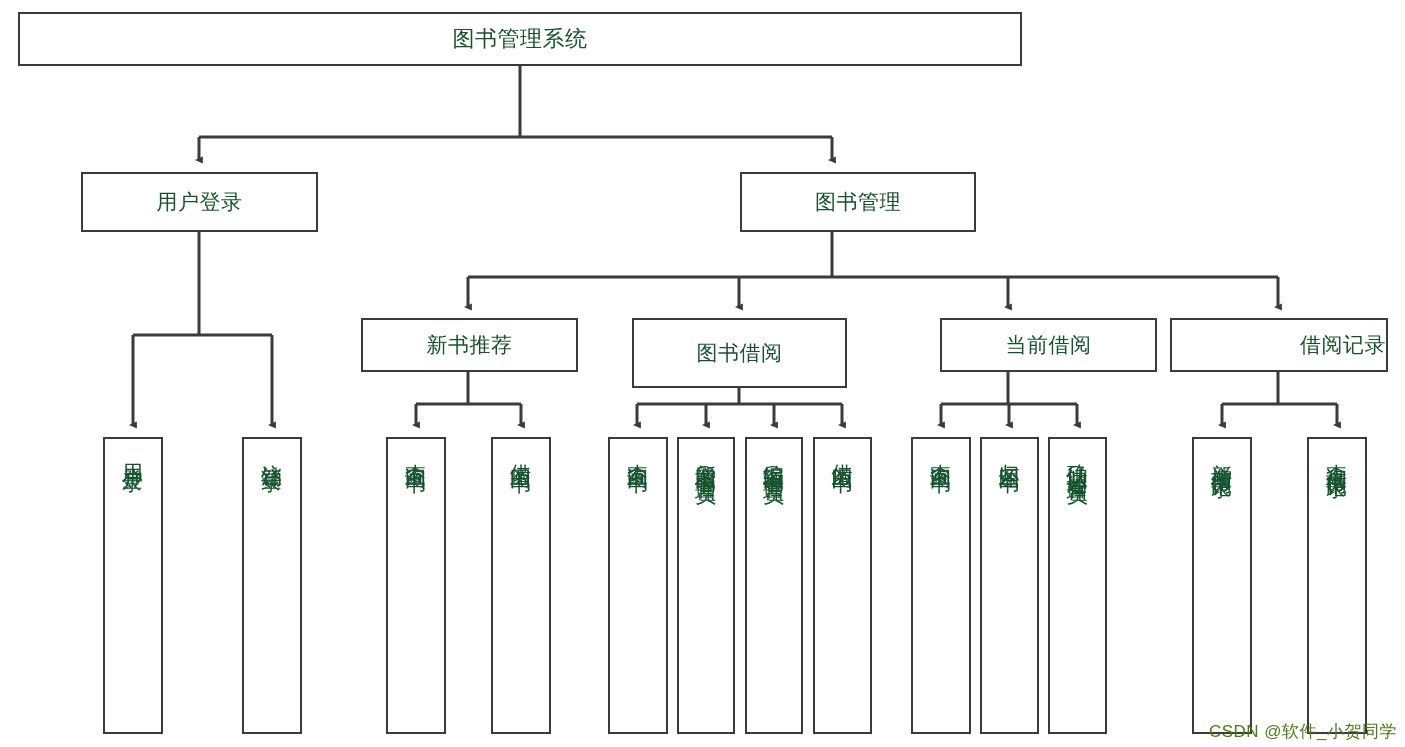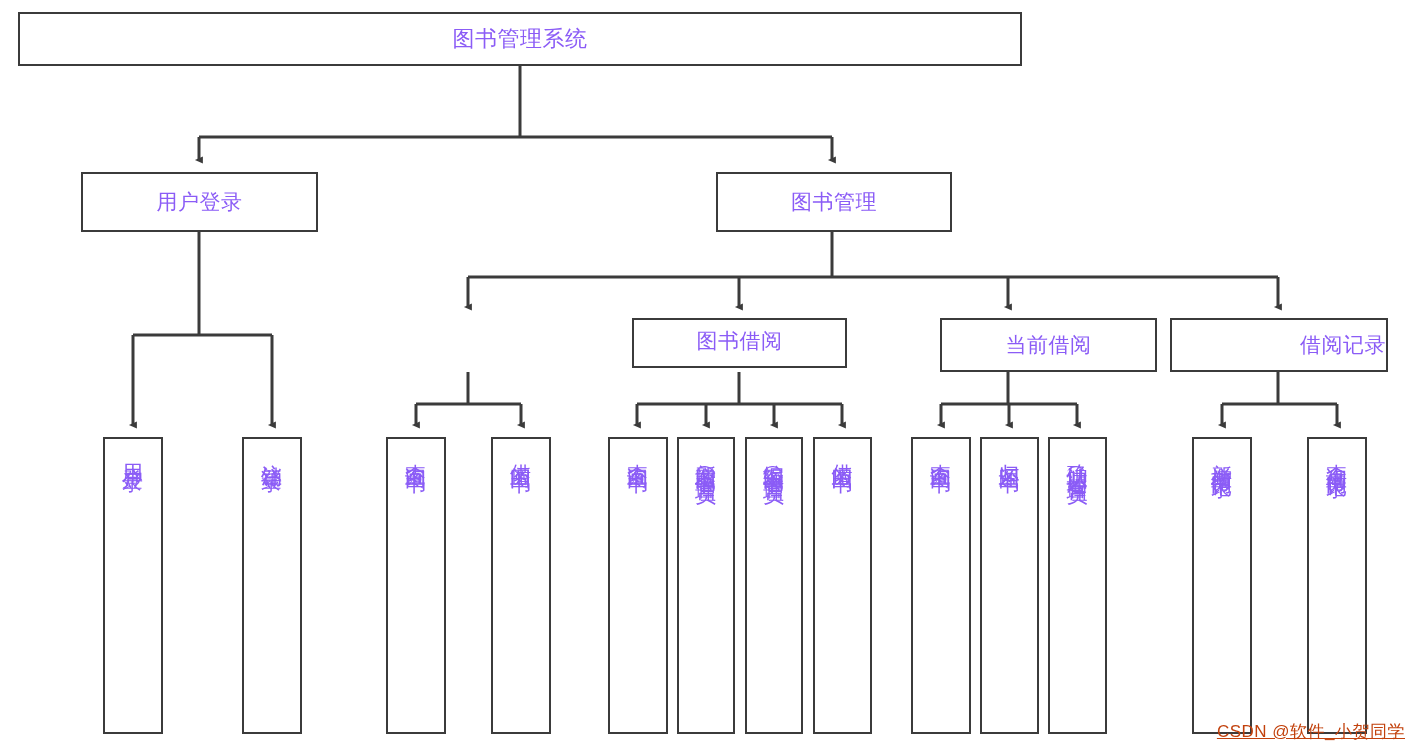--- a/index.html
+++ b/index.html
@@ -27,21 +27,21 @@
     pointer-events: none;
   }
   .node {
     position: absolute;
     box-sizing: border-box;
     border: 2px solid #3b3b3b;
     background: #ffffff;
     display: flex;
     align-items: center;
     justify-content: center;
-    color: #8b5cf6;
+    color: #14532d;
     text-align: center;
     line-height: 1.12;
     letter-spacing: 0.5px;
   }
   .node.level-1 {
     font-size: 22px;
   }
   .node.level-2 {
     font-size: 21px;
   }
@@ -58,28 +58,27 @@
     text-orientation: upright;
     letter-spacing: 3px;
     line-height: 1;
     white-space: nowrap;
   }
   .node-label {
     display: block;
   }
   #watermark {
     position: absolute;
-    right: 0;
+    right: 8px;
     bottom: 4px;
     font-size: 17px;
-    color: #c2410c;
+    color: #4d7c0f;
     letter-spacing: 0.5px;
     white-space: nowrap;
     user-select: none;
-    text-decoration: underline;
   }
 </style>
 </head>
 <body>
 
 <div id="diagram-root">
 
   <svg id="edges-layer" viewBox="0 0 1405 747" width="1405" height="747" xmlns="http://www.w3.org/2000/svg">
     <defs>
       <marker id="arrowhead" markerWidth="9" markerHeight="9" refX="4.2" refY="4.3" orient="auto" markerUnits="userSpaceOnUse">
@@ -132,26 +131,29 @@
   </svg>
 
   <div class="node level-1" style="left:18px; top:12px; width:1004px; height:54px;">
     <span class="node-label">图书管理系统</span>
   </div>
 
   <div class="node level-2" style="left:81px; top:172px; width:237px; height:60px;">
     <span class="node-label">用户登录</span>
   </div>
 
-  <div class="node level-2" style="left:716px; top:172px; width:236px; height:60px;">
+  <div class="node level-2" style="left:740px; top:172px; width:236px; height:60px;">
     <span class="node-label">图书管理</span>
   </div>
 
-
-  <div class="node level-3" style="left:632px; top:318px; width:215px; height:50px;font-family:Liberation Mono, monospace;">
+  <div class="node level-3" style="left:361px; top:318px; width:217px; height:54px;">
+    <span class="node-label">新书推荐</span>
+  </div>
+
+  <div class="node level-3" style="left:632px; top:318px; width:215px; height:70px;">
     <span class="node-label">图书借阅</span>
   </div>
 
   <div class="node level-3" style="left:901px; top:318px; width:217px; height:54px;margin-left:39px;">
     <span class="node-label">当前借阅</span>
   </div>
 
   <div class="node level-3" style="left:1170px; top:318px; width:218px; height:54px;justify-content:flex-end;">
     <span class="node-label">借阅记录</span>
   </div>

